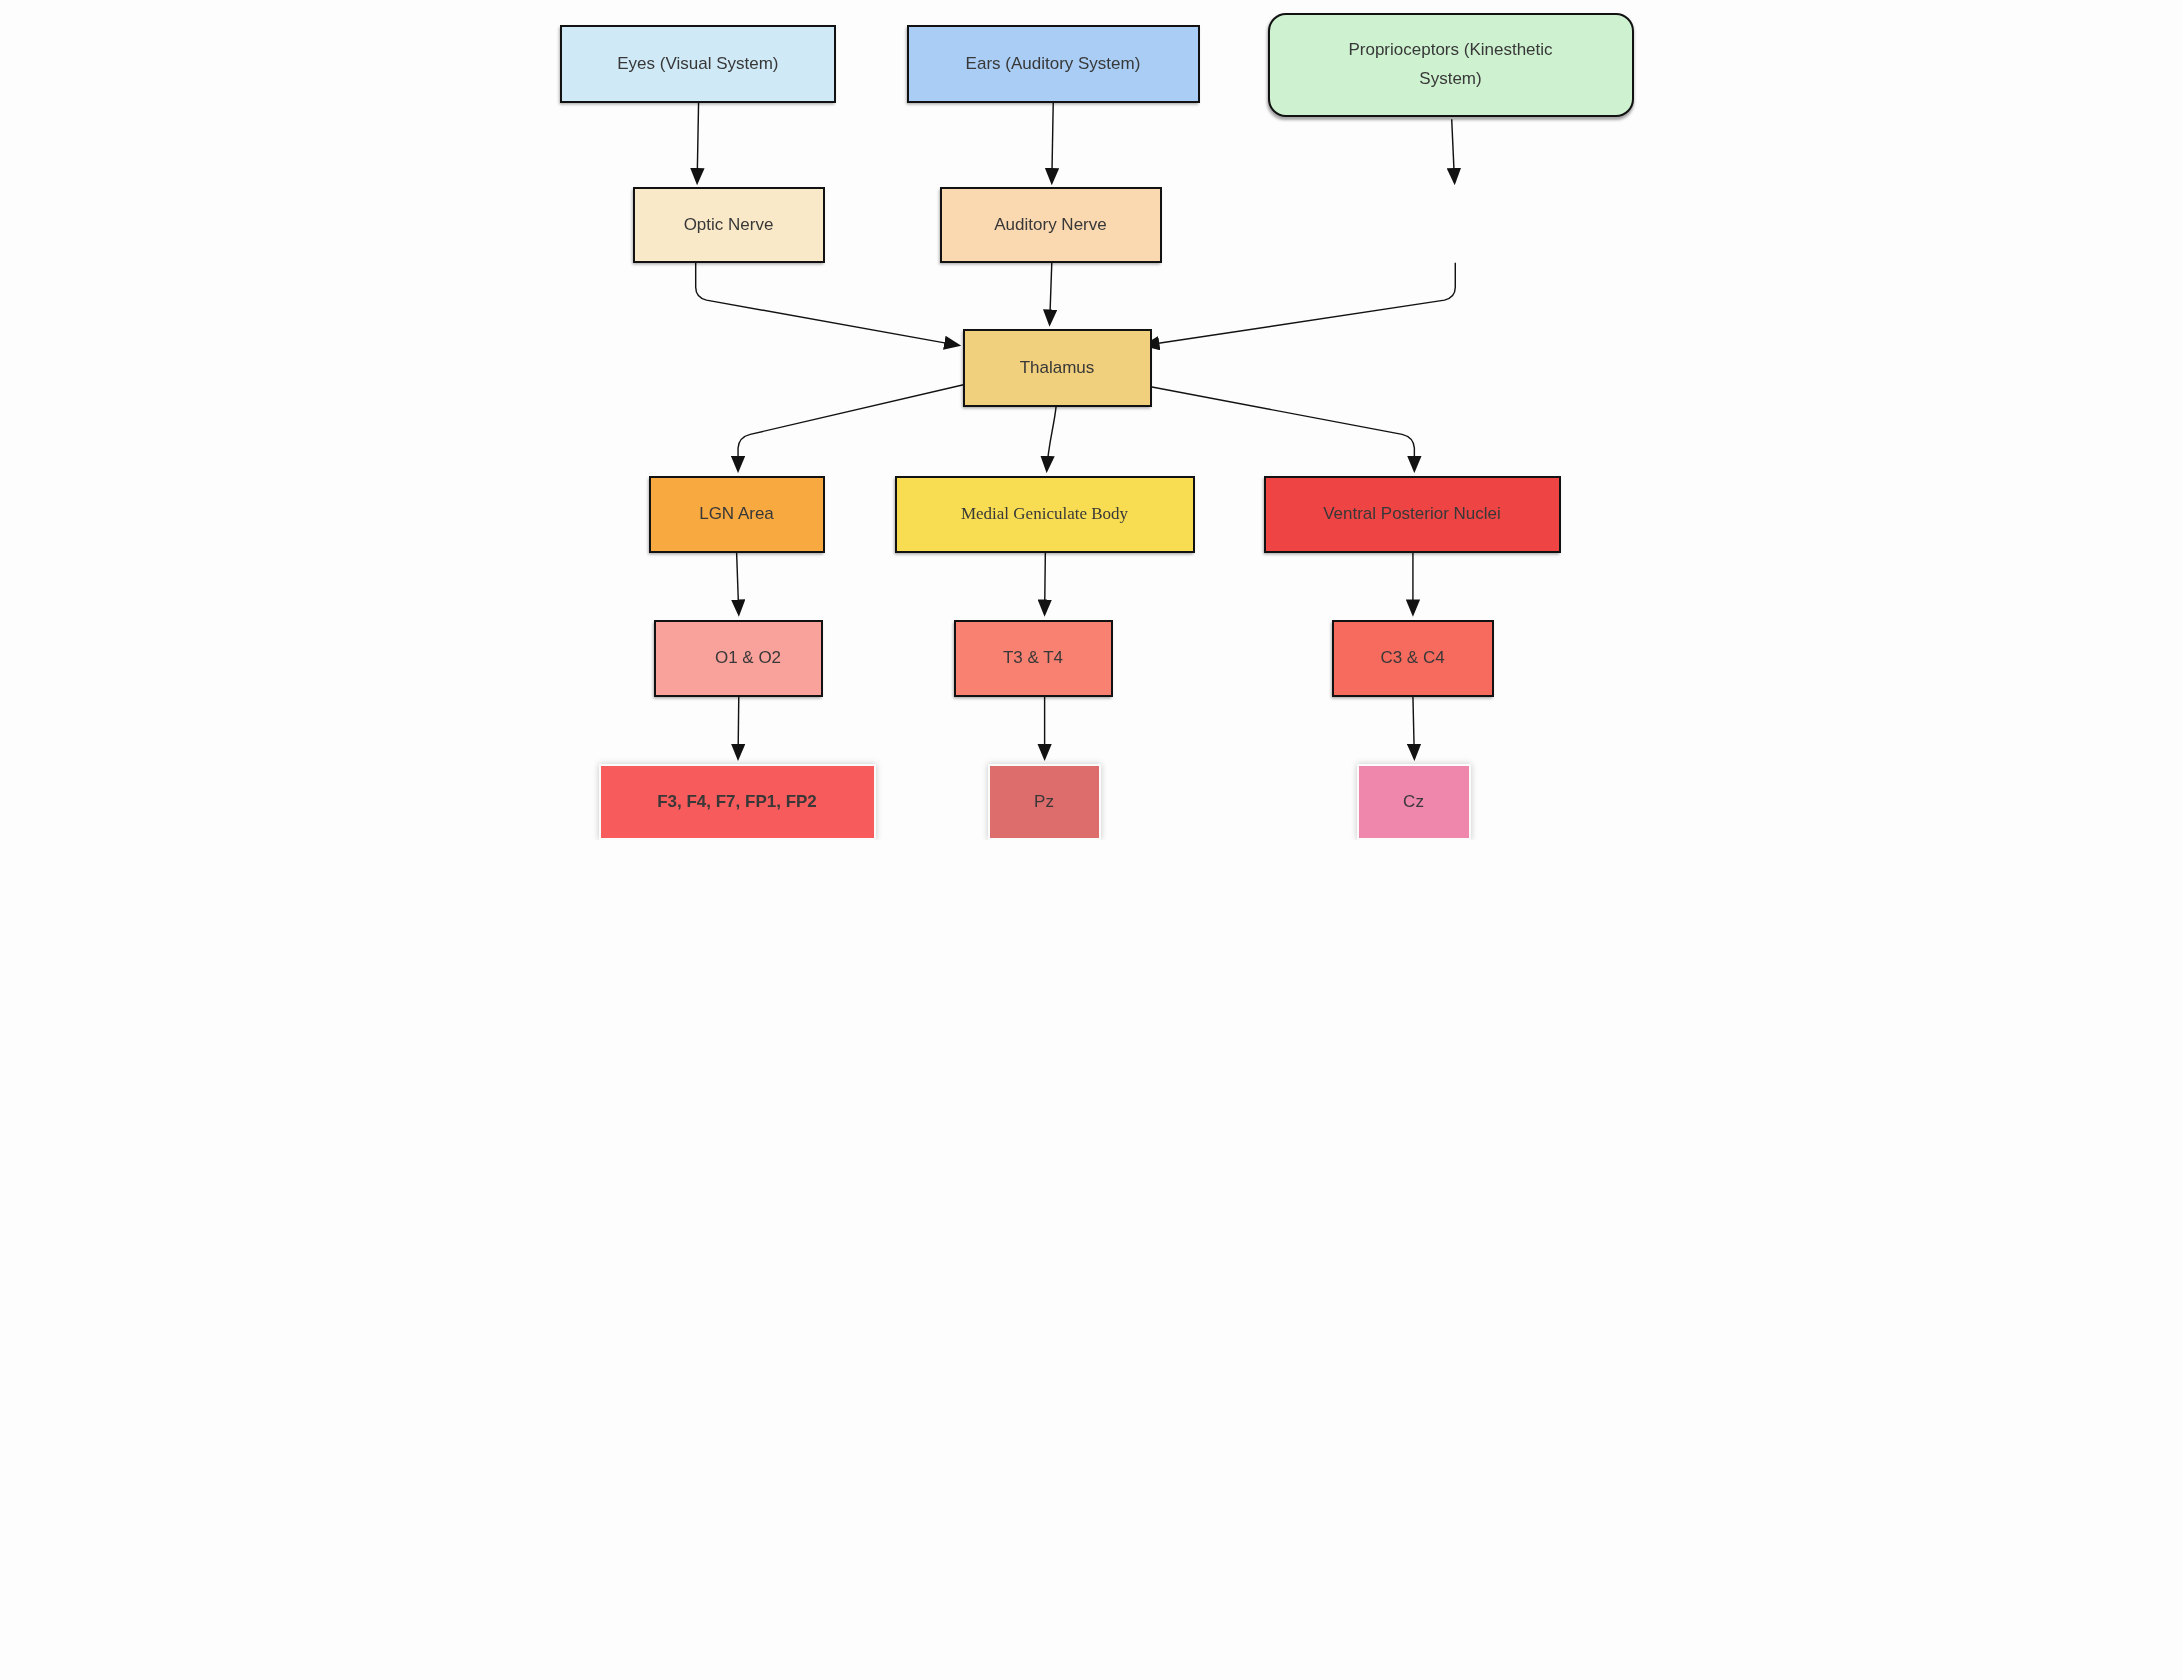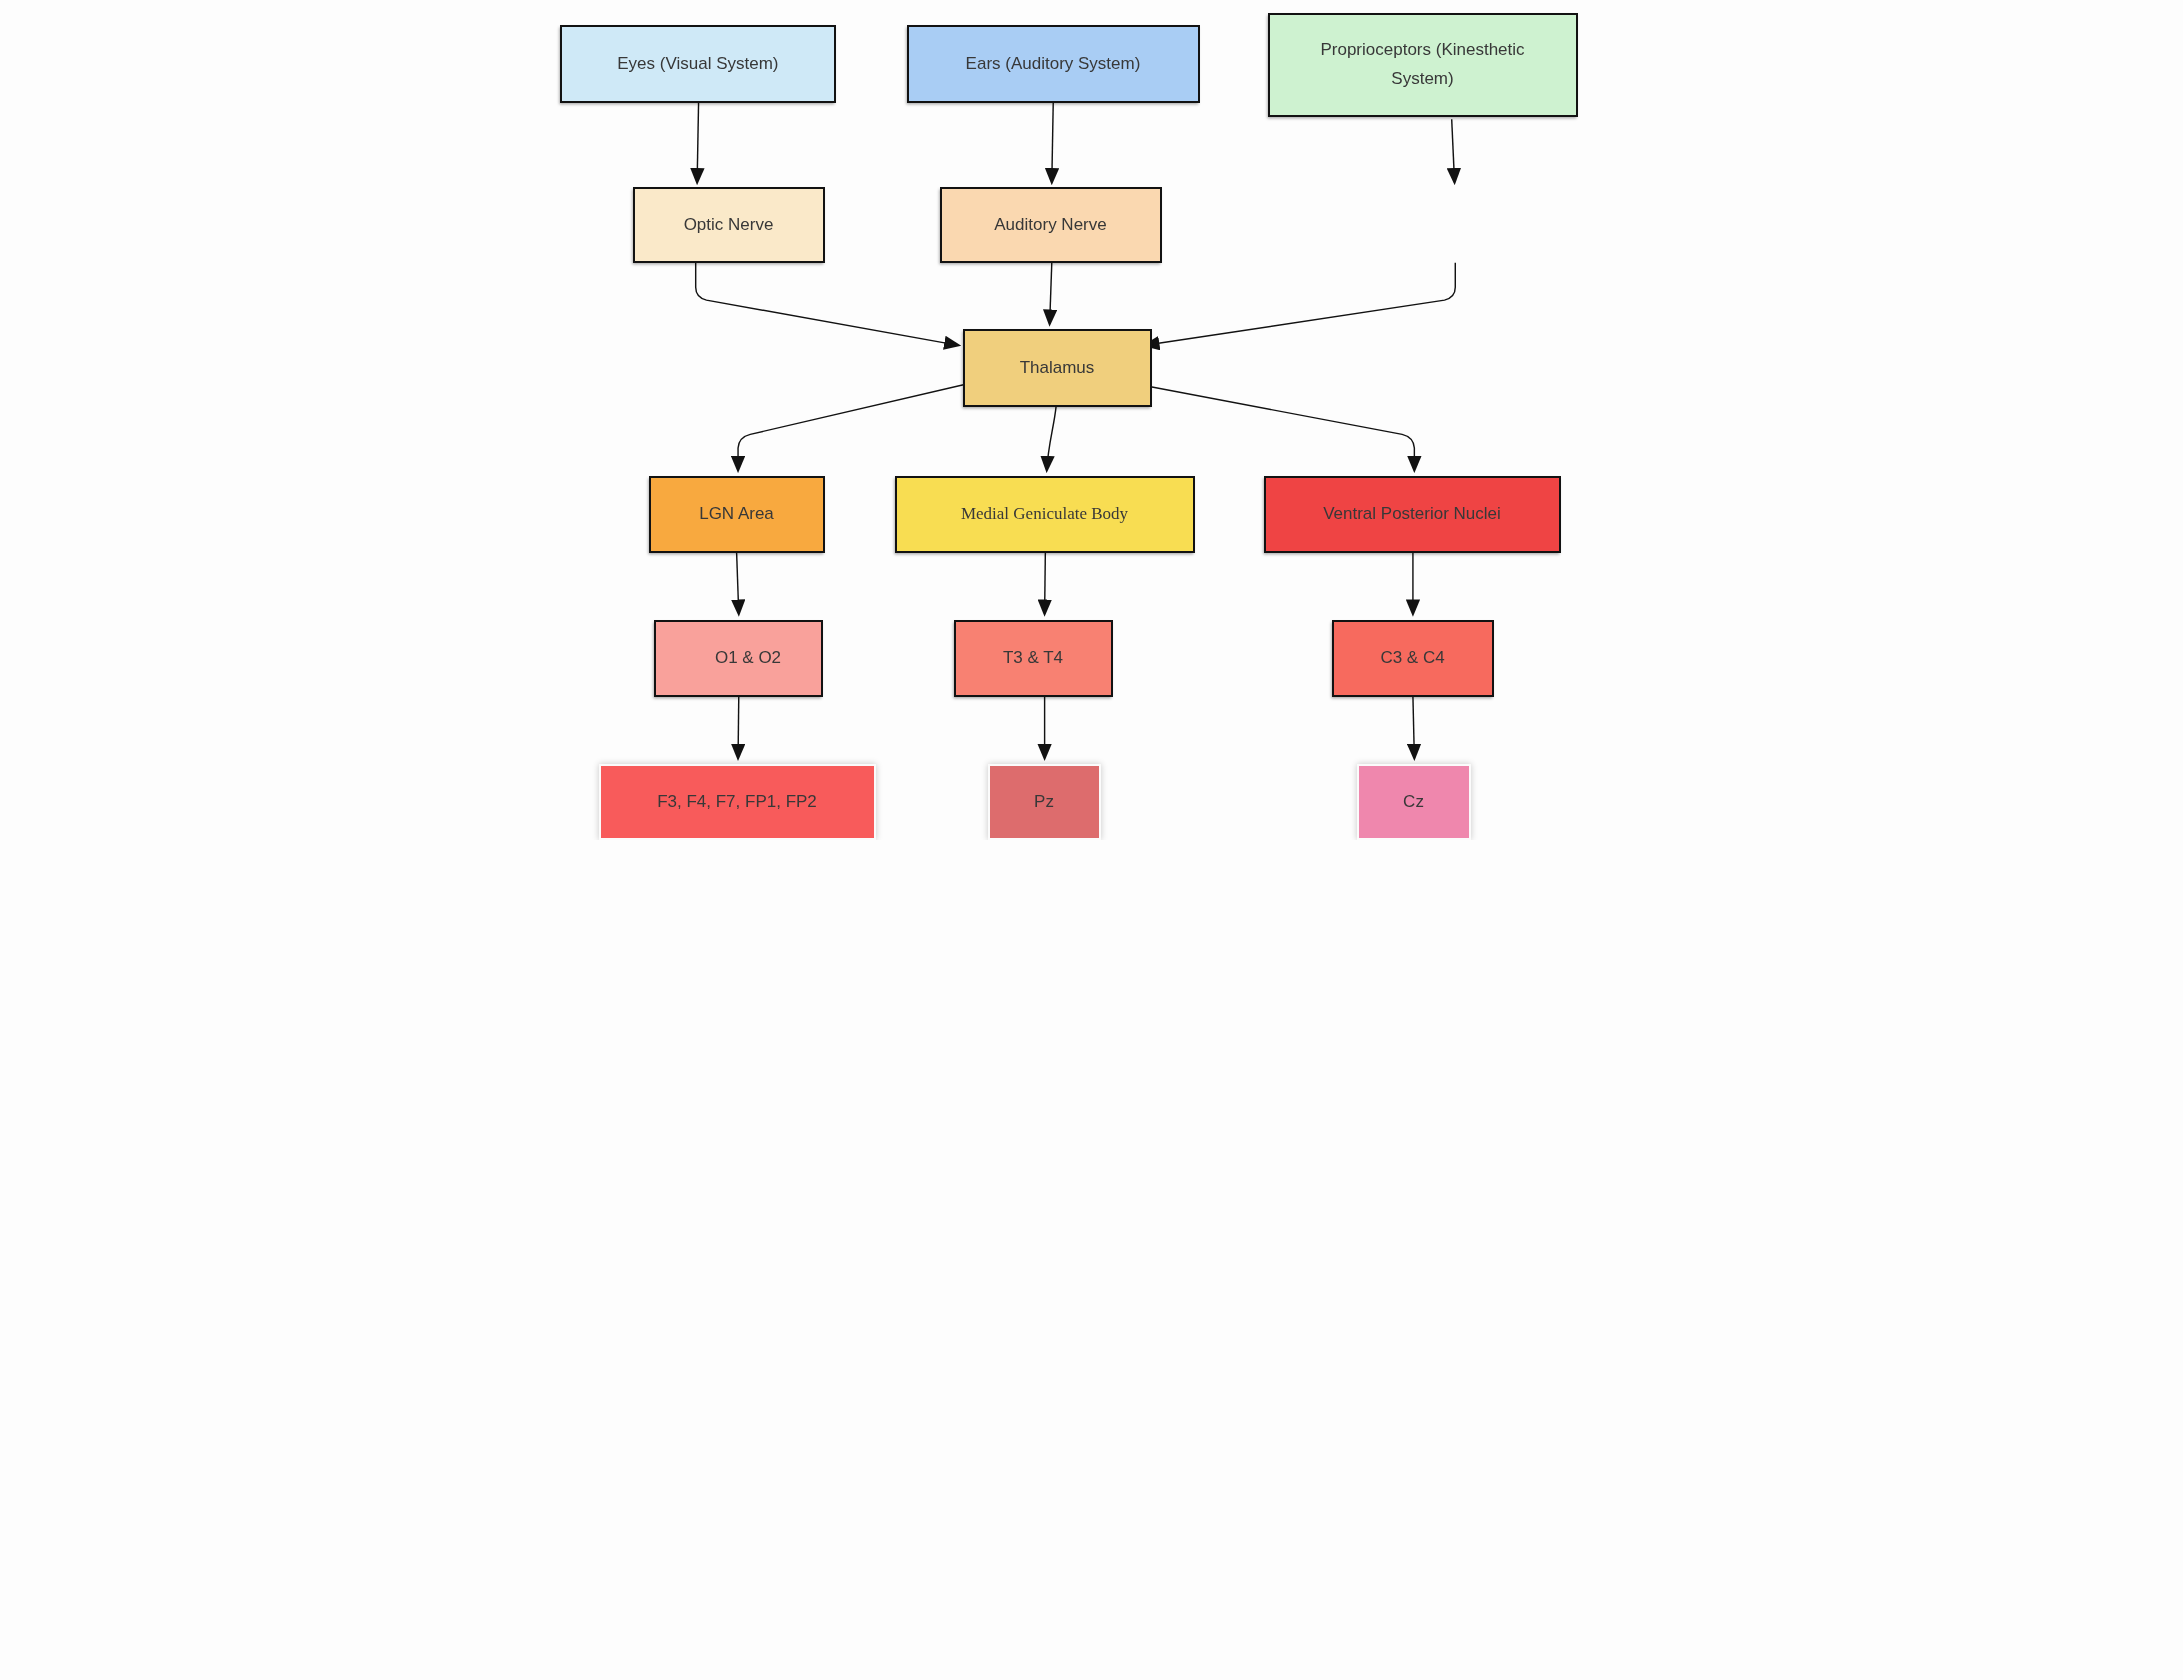--- a/index.html
+++ b/index.html
@@ -56,21 +56,21 @@
       <path d="M 268 970 L 267 1056" fill="none" stroke="#121212" stroke-width="2" marker-end="url(#arrowhead)"></path>
       <path d="M 694 970 L 694 1056" fill="none" stroke="#121212" stroke-width="2" marker-end="url(#arrowhead)"></path>
       <path d="M 1207 970 L 1209 1056" fill="none" stroke="#121212" stroke-width="2" marker-end="url(#arrowhead)"></path>
     </svg>
 <div class="node dark" style="left: 14.4px; top: 25px; width: 276px; height: 78px; background: rgb(207, 233, 247);">
       <span>Eyes (Visual System)</span>
     </div>
     <div class="node dark" style="left: 361px; top: 25px; width: 293px; height: 78px; background: rgb(169, 205, 244);">
       <span>Ears (Auditory System)</span>
     </div>
-    <div class="node dark" style="left: 722px; top: 13px; width: 310px; height: 104px; background: rgb(206, 242, 208);">
+    <div class="node dark" style="left: 722px; top: 13px; width: 366px; height: 104px; background: rgb(206, 242, 208); border-radius: 18px;">
       <span style="max-width: 266px;">Proprioceptors (Kinesthetic System)</span>
     </div>
     <div class="node dark" style="left: 53px; top: 187px; width: 192px; height: 76px; background: rgb(250, 233, 201); margin-left: 34px;">
       <span>Optic Nerve</span>
     </div>
     <div class="node dark" style="left: 394px; top: 187px; width: 222px; height: 76px; background: rgb(250, 216, 176);">
       <span>Auditory Nerve</span>
     </div>
     <div class="node dark" style="left: 417px; top: 329px; width: 189px; height: 78px; background: rgb(240, 207, 125);">
       <span>Thalamus</span>
@@ -86,21 +86,21 @@
     </div>
     <div class="node dark" style="left: 108px; top: 620px; width: 169px; height: 77px; background: rgb(249, 161, 155); padding-left: 20px;">
       <span>O1 &amp; O2</span>
     </div>
     <div class="node dark" style="left: 408px; top: 620px; width: 159px; height: 77px; background: rgb(248, 129, 114); align-items: center;">
       <span>T3 &amp; T4</span>
     </div>
     <div class="node dark" style="left: 786px; top: 620px; width: 162px; height: 77px; background: rgb(247, 106, 94);">
       <span>C3 &amp; C4</span>
     </div>
-    <div class="node light" style="left: 53px; top: 764px; width: 277px; height: 76px; background: rgb(248, 91, 91);">
+    <div class="node light" style="left: 53px; top: 764px; width: 277px; height: 76px; background: rgb(248, 91, 91); font-weight: bold;">
       <span>F3, F4, F7, FP1, FP2</span>
     </div>
     <div class="node light" style="left: 442px; top: 764px; width: 113px; height: 76px; background: rgb(221, 108, 109);">
       <span>Pz</span>
     </div>
     <div class="node light" style="left: 811px; top: 764px; width: 114px; height: 76px; background: rgb(239, 135, 173);">
       <span>Cz</span>
     </div>
   </div>
 

